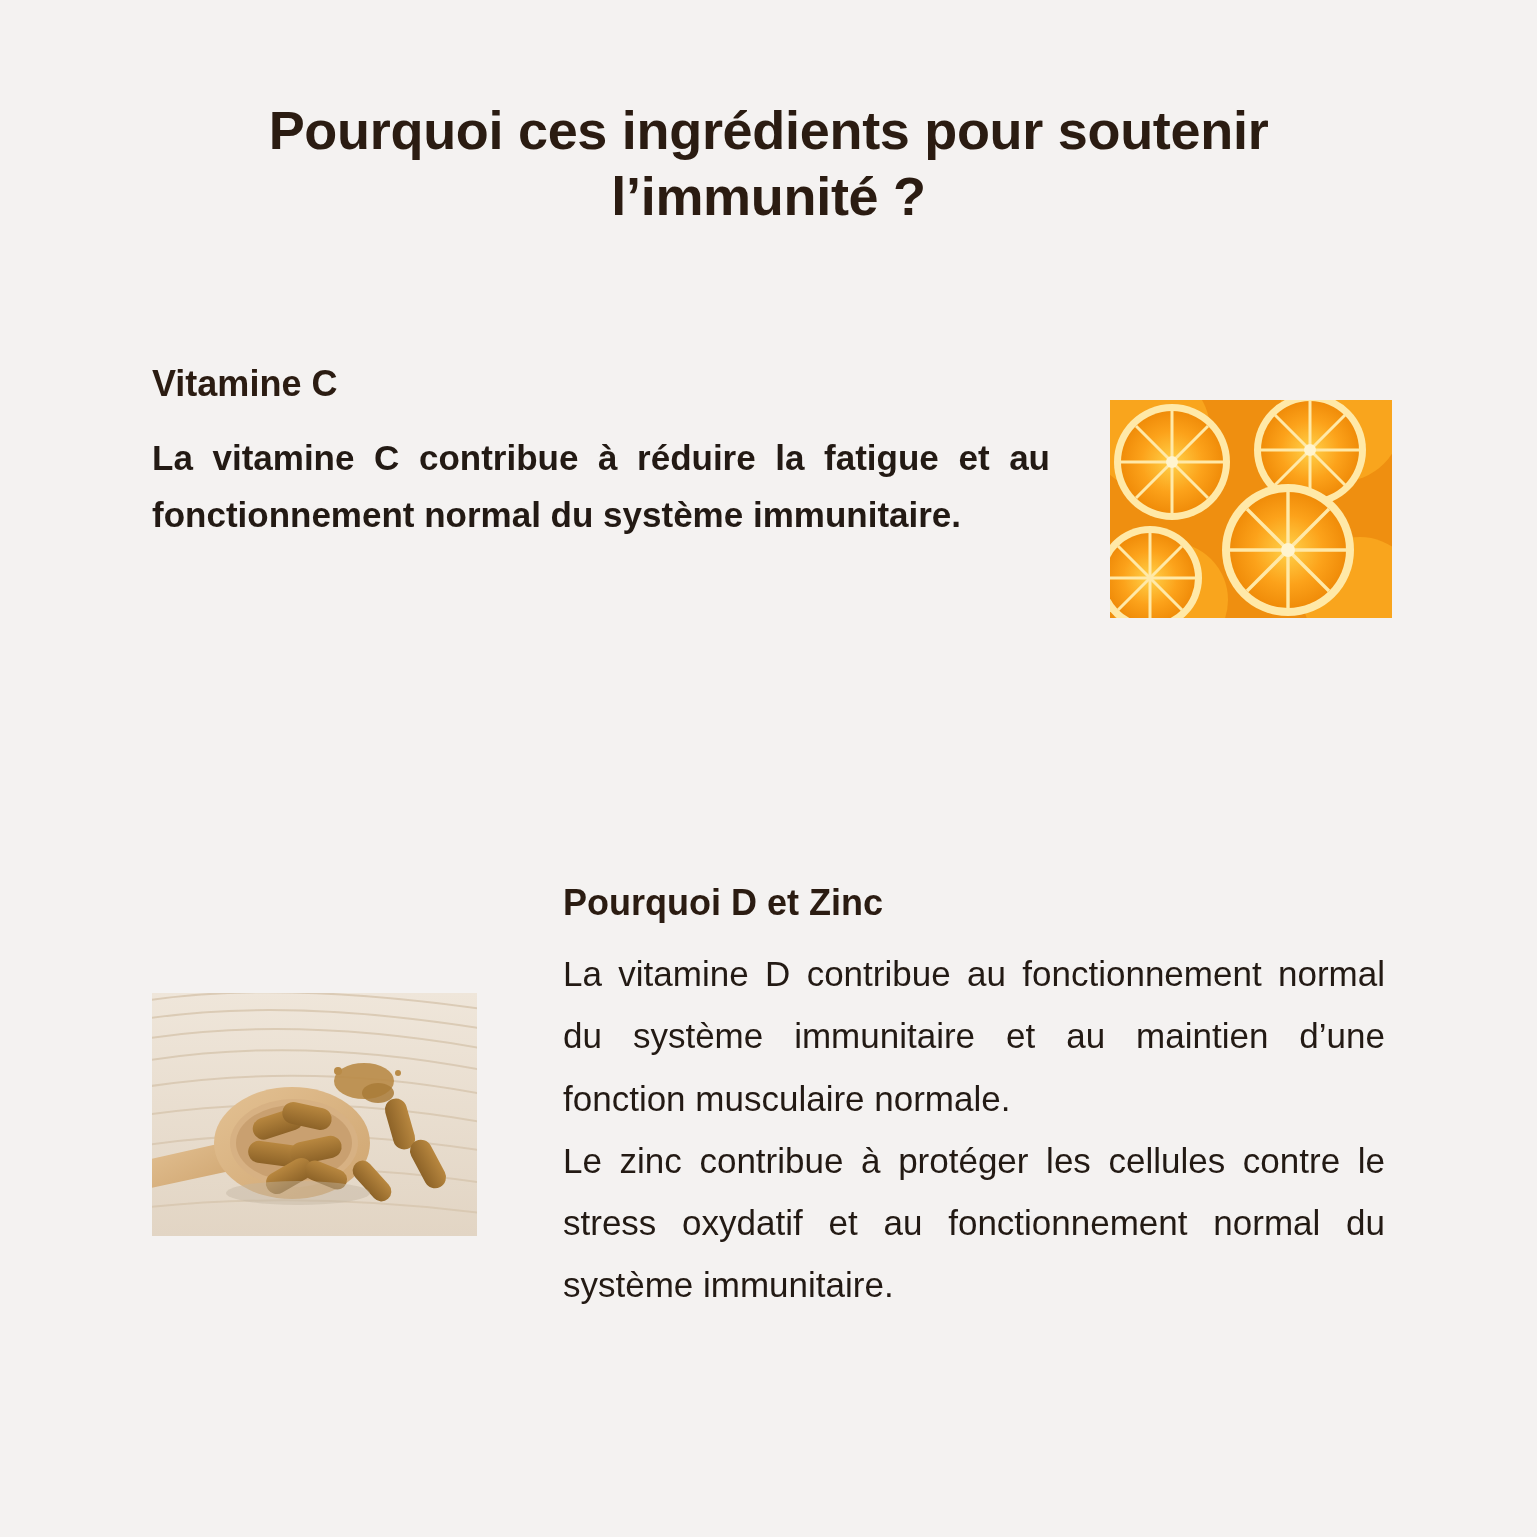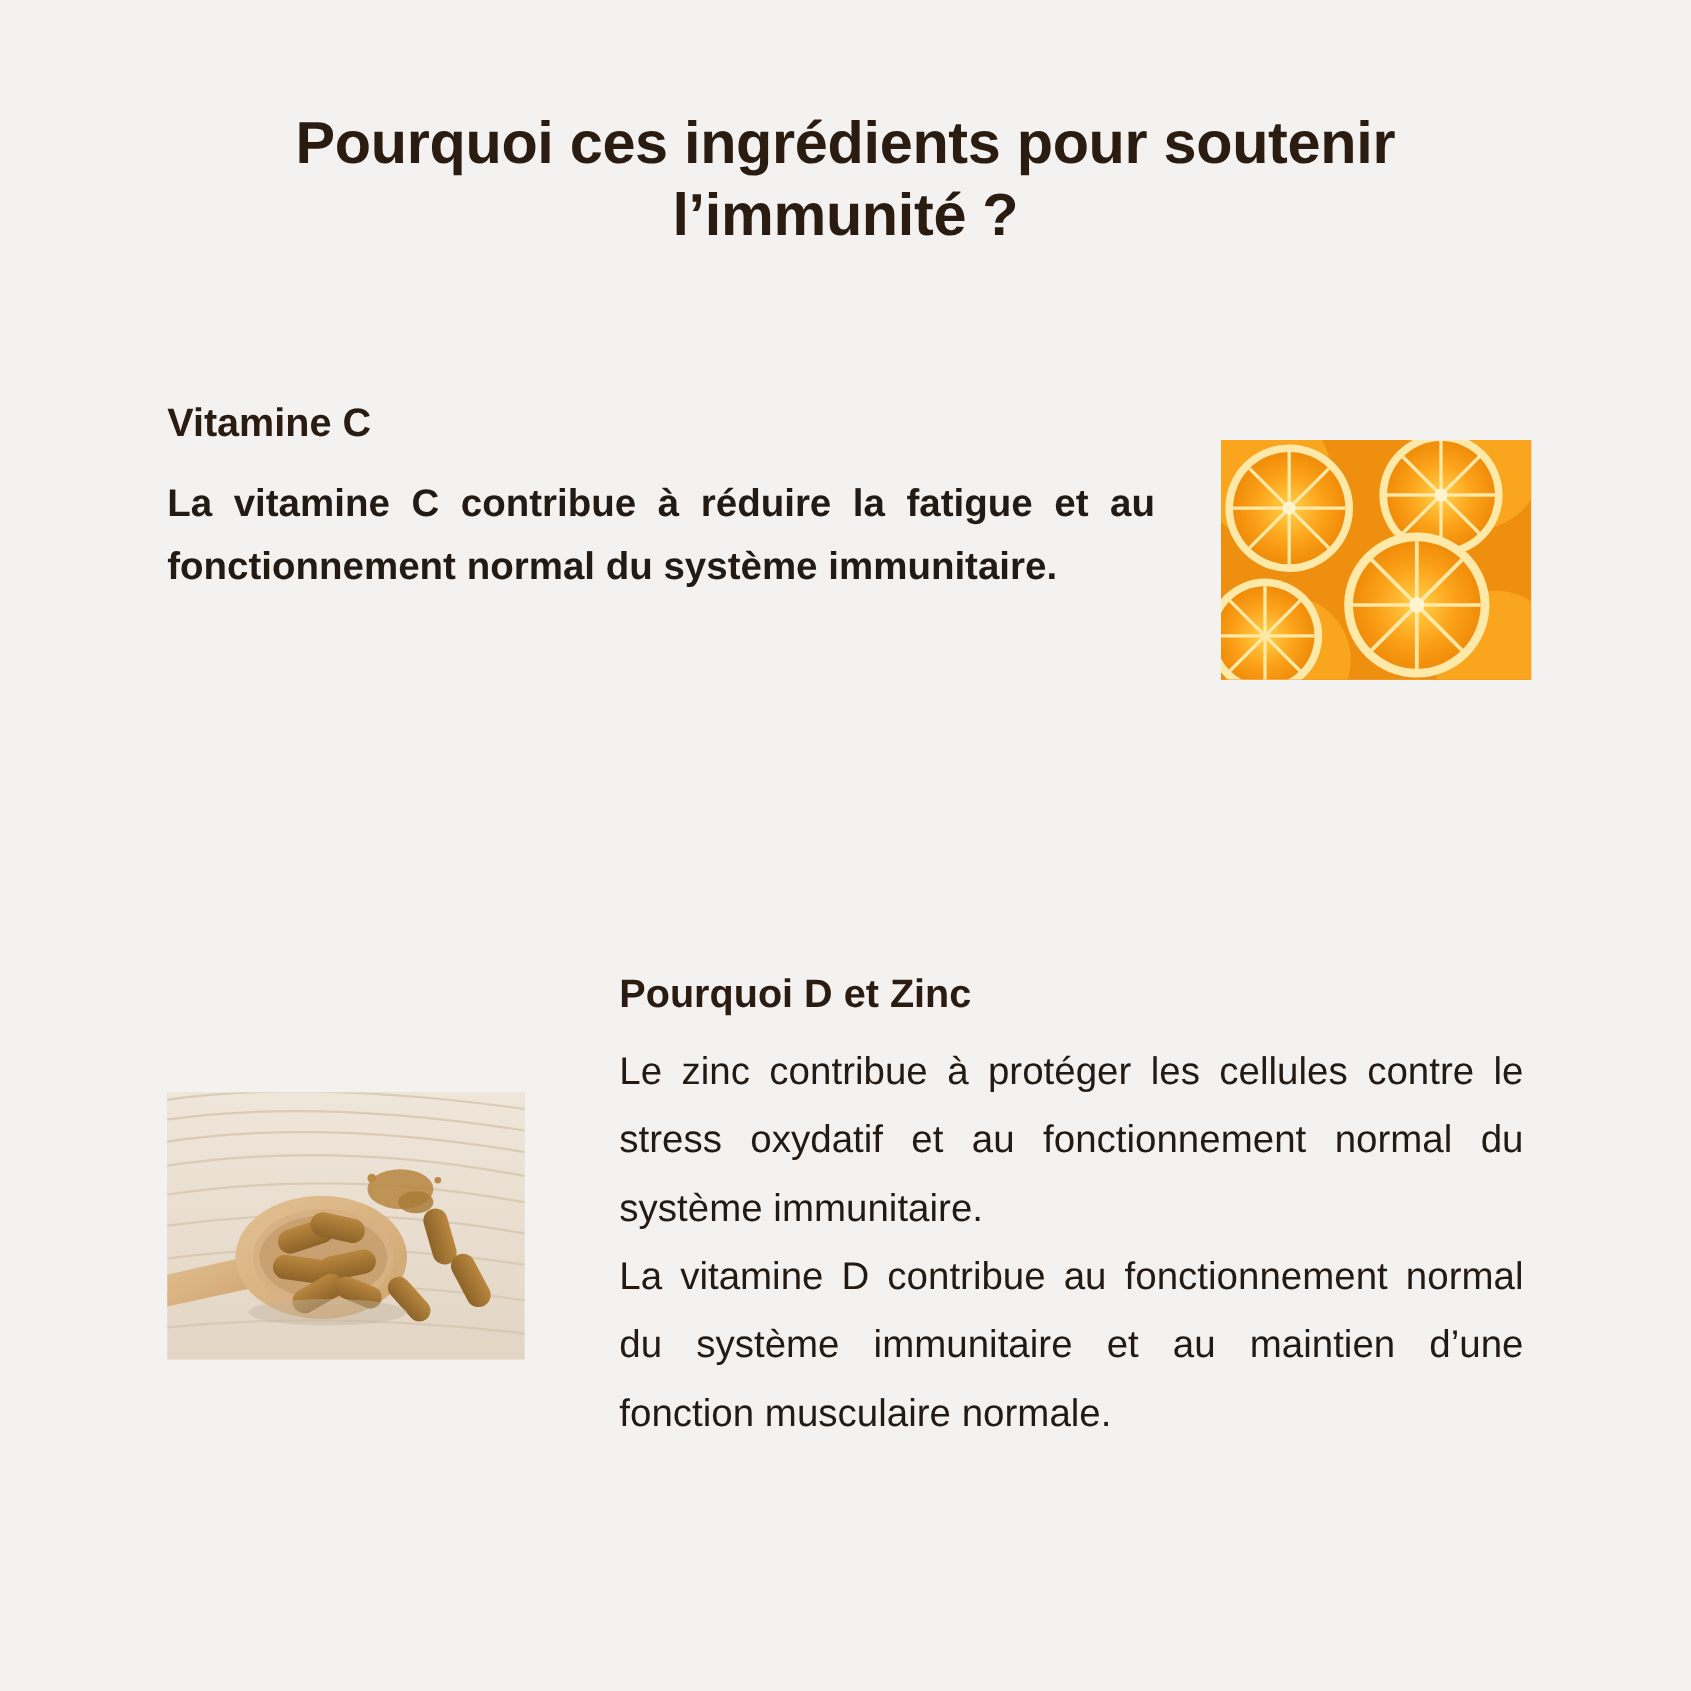--- a/index.html
+++ b/index.html
@@ -189,22 +189,22 @@
           <line x1="8" y1="146" x2="72" y2="210"></line>
           <line x1="72" y1="146" x2="8" y2="210"></line>
         </g>
       </g>
     </svg>
   </div>
 
   <h2 class="sec2-heading">Pourquoi D et Zinc</h2>
 
   <div class="sec2-body">
+    <p>La vitamine D contribue au fonctionnement normal du système immunitaire et au maintien d’une fonction musculaire normale.</p>
     <p>Le zinc contribue à protéger les cellules contre le stress oxydatif et au fonctionnement normal du système immunitaire.</p>
-    <p>La vitamine D contribue au fonctionnement normal du système immunitaire et au maintien d’une fonction musculaire normale.</p>
   </div>
 
   <div class="img-capsules">
     <svg width="325" height="243" viewBox="0 0 325 243" xmlns="http://www.w3.org/2000/svg">
       <defs>
         <linearGradient id="board" x1="0" y1="0" x2="0" y2="1">
           <stop offset="0%" stop-color="#efe6da"></stop>
           <stop offset="100%" stop-color="#e2d5c4"></stop>
         </linearGradient>
         <linearGradient id="spoonG" x1="0" y1="0" x2="1" y2="1">

